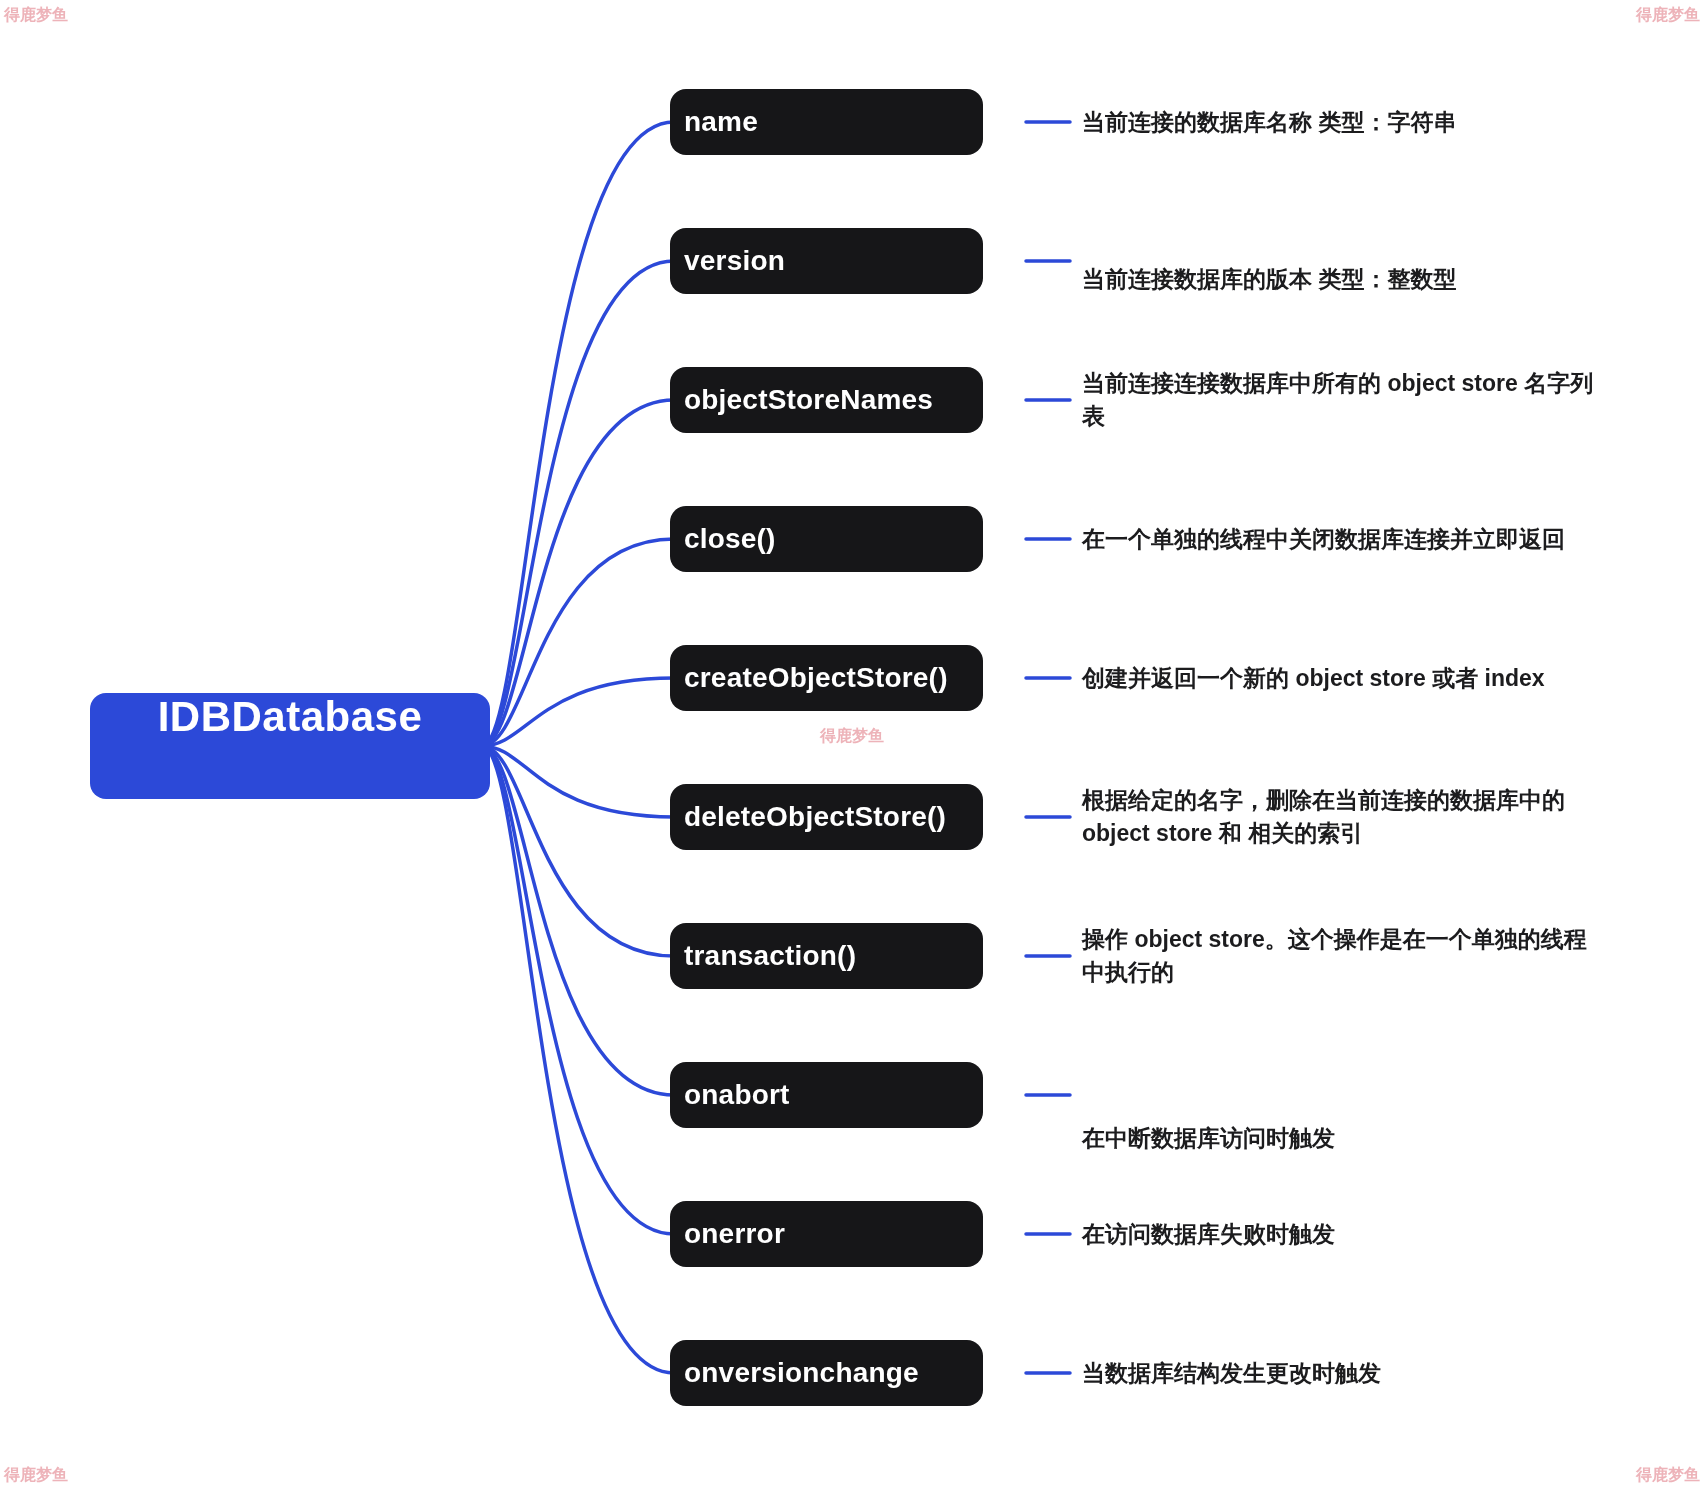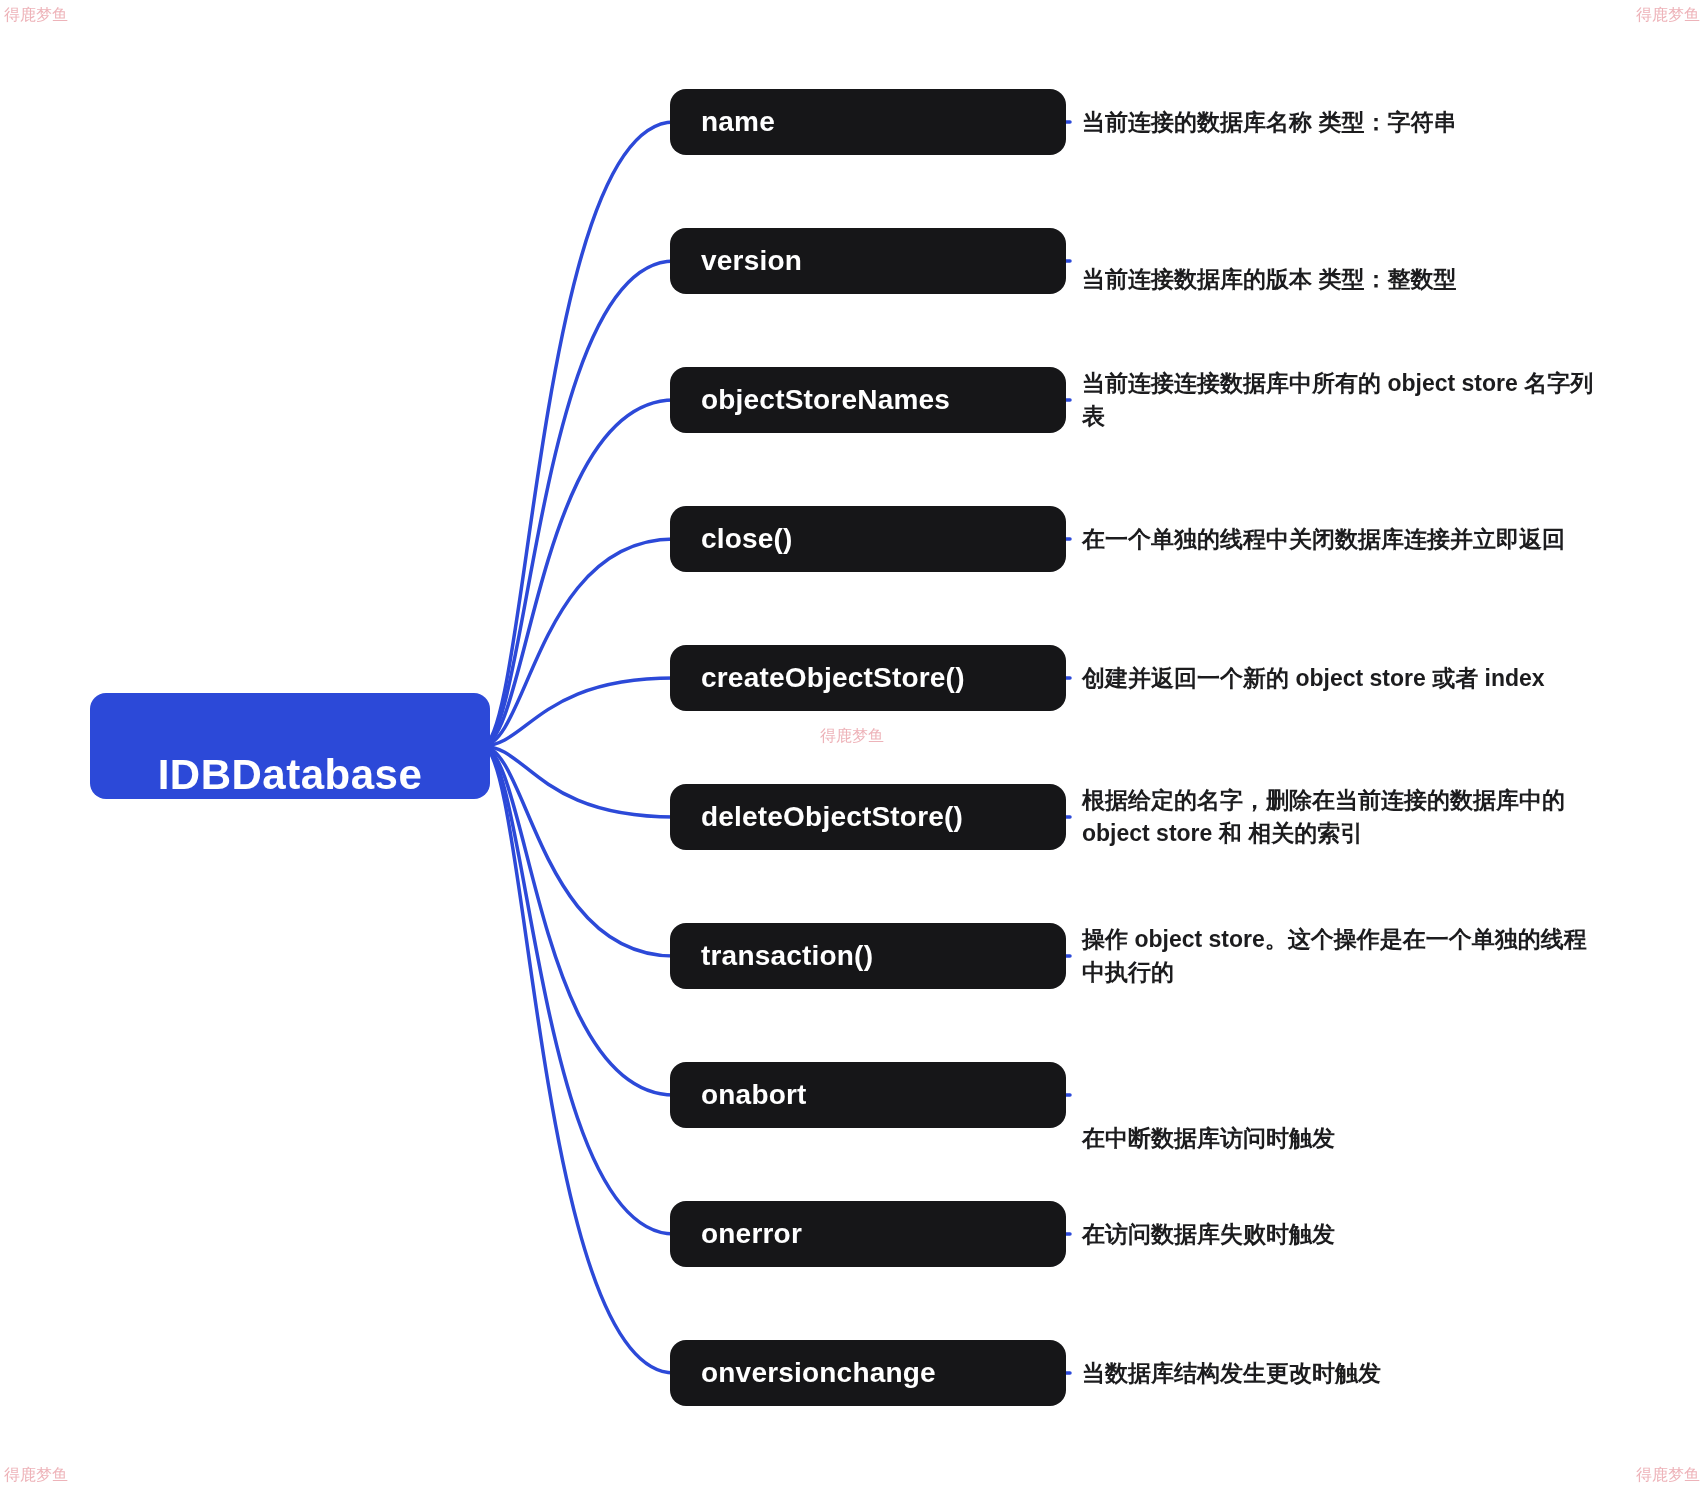--- a/index.html
+++ b/index.html
@@ -15,39 +15,39 @@
     position: absolute;
     left: 0; top: 0;
     width: 1702px; height: 1498px;
   }
   .root {
     position: absolute;
     left: 90px; top: 693px;
     width: 400px; height: 106px;
     background: var(--accent, #2c49d8);
     border-radius: 16px;
-    display: flex; align-items: flex-end; justify-content: center;
+    display: flex; align-items: flex-start; justify-content: center;
     box-sizing: border-box;
     cursor: default;
   }
   .root-label {
     color: #ffffff;
     font-size: 42px;
     font-weight: bold;
     letter-spacing: 0.5px;
     white-space: nowrap;
   }
   .topic {
     position: absolute;
     left: 670px;
-    width: 396px; height: 66px;
+    width: 313px; height: 66px;
     background: var(--topic, #161618);
     border-radius: 16px;
     display: flex; align-items: center;
-    padding-left: 31px;
+    padding-left: 14px;
     box-sizing: border-box;
     cursor: default;
   }
   .topic-label {
     color: #ffffff;
     font-size: 28px;
     font-weight: bold;
     letter-spacing: 0.2px;
     white-space: nowrap;
   }
@@ -69,21 +69,21 @@
     font-size: 17px;
     color: #bcbcbc;
   }
   .footer .brand {
     font-weight: bold;
     color: #9d9d9d;
   }
   .wm {
     position: absolute;
     font-size: 16px;
-    font-weight: normal;
+    font-weight: bold;
     color: var(--wm, #eba6ad);
     opacity: 0.85;
     white-space: nowrap;
     pointer-events: none;
   }
   .wm-tl { left: 4px;  top: 5px; }
   .wm-tr { right: 2px; top: 5px; }
   .wm-bl { left: 4px;  bottom: 12px; }
   .wm-br { right: 2px; bottom: 12px; }
   .wm-center { left: 820px; top: 726px; }

